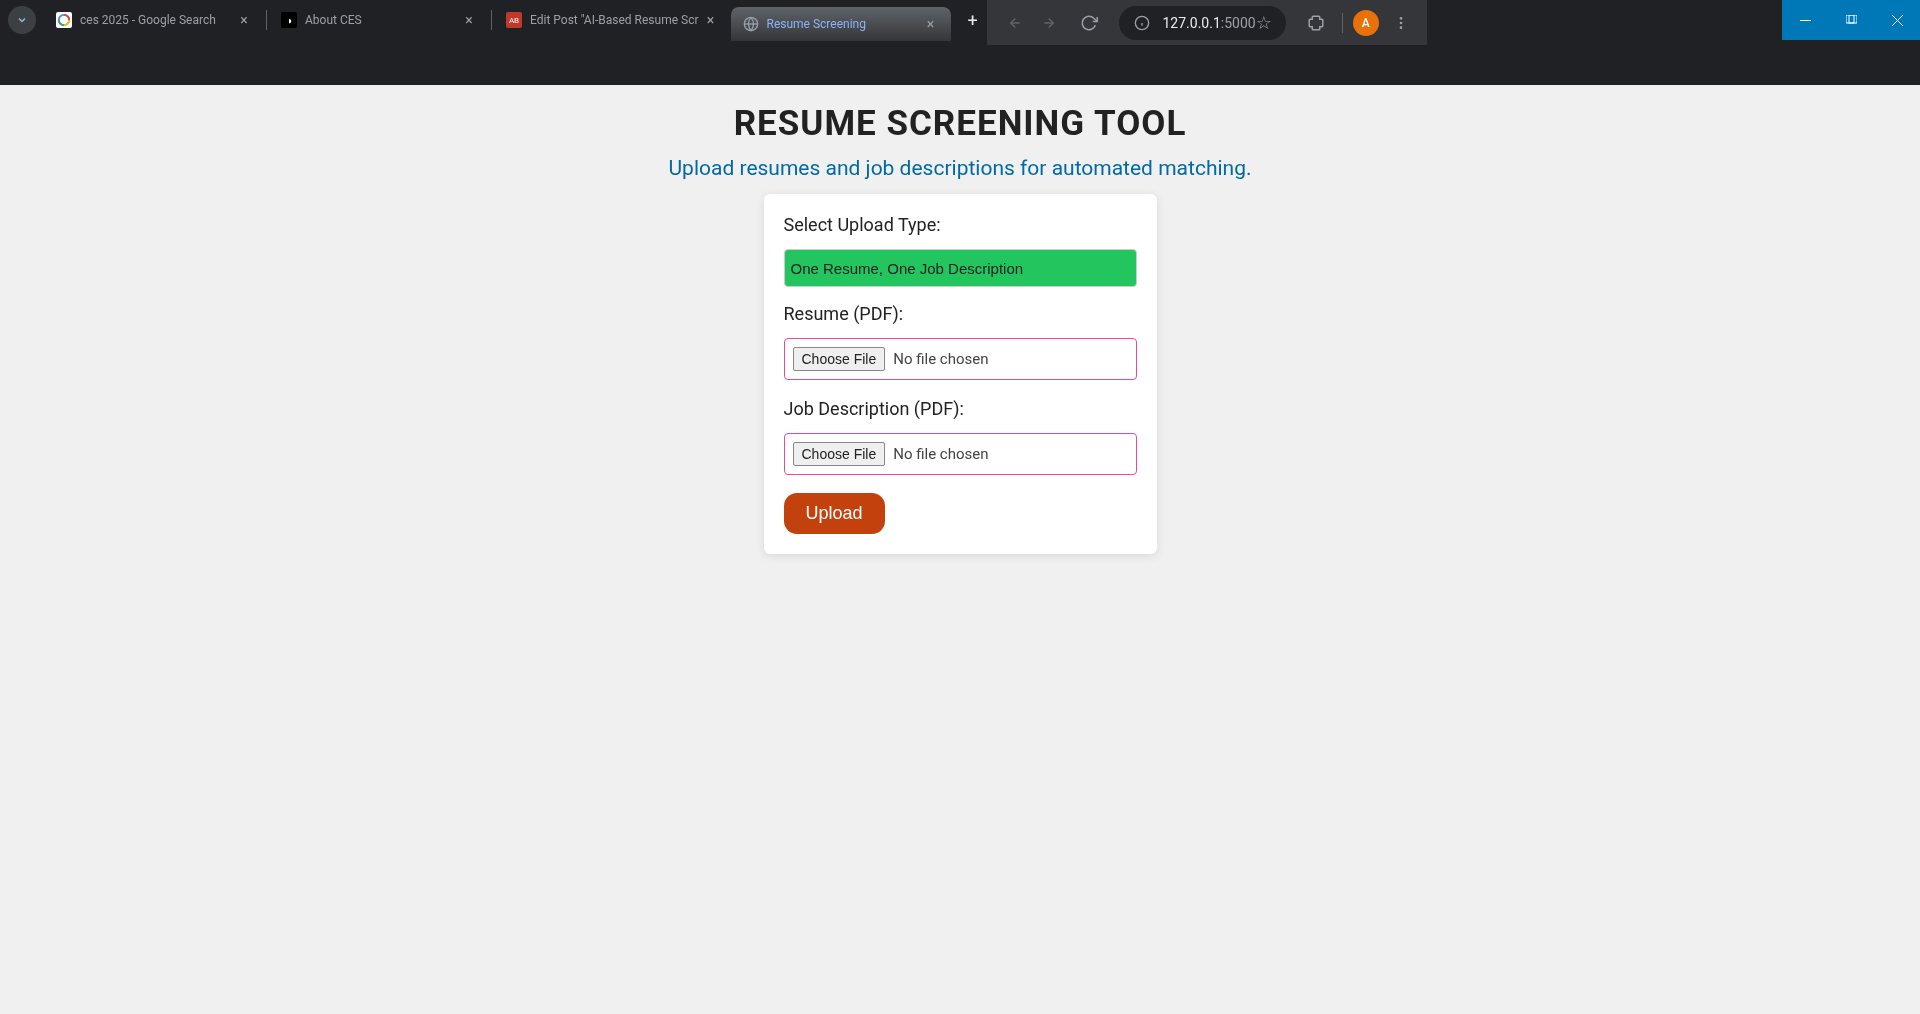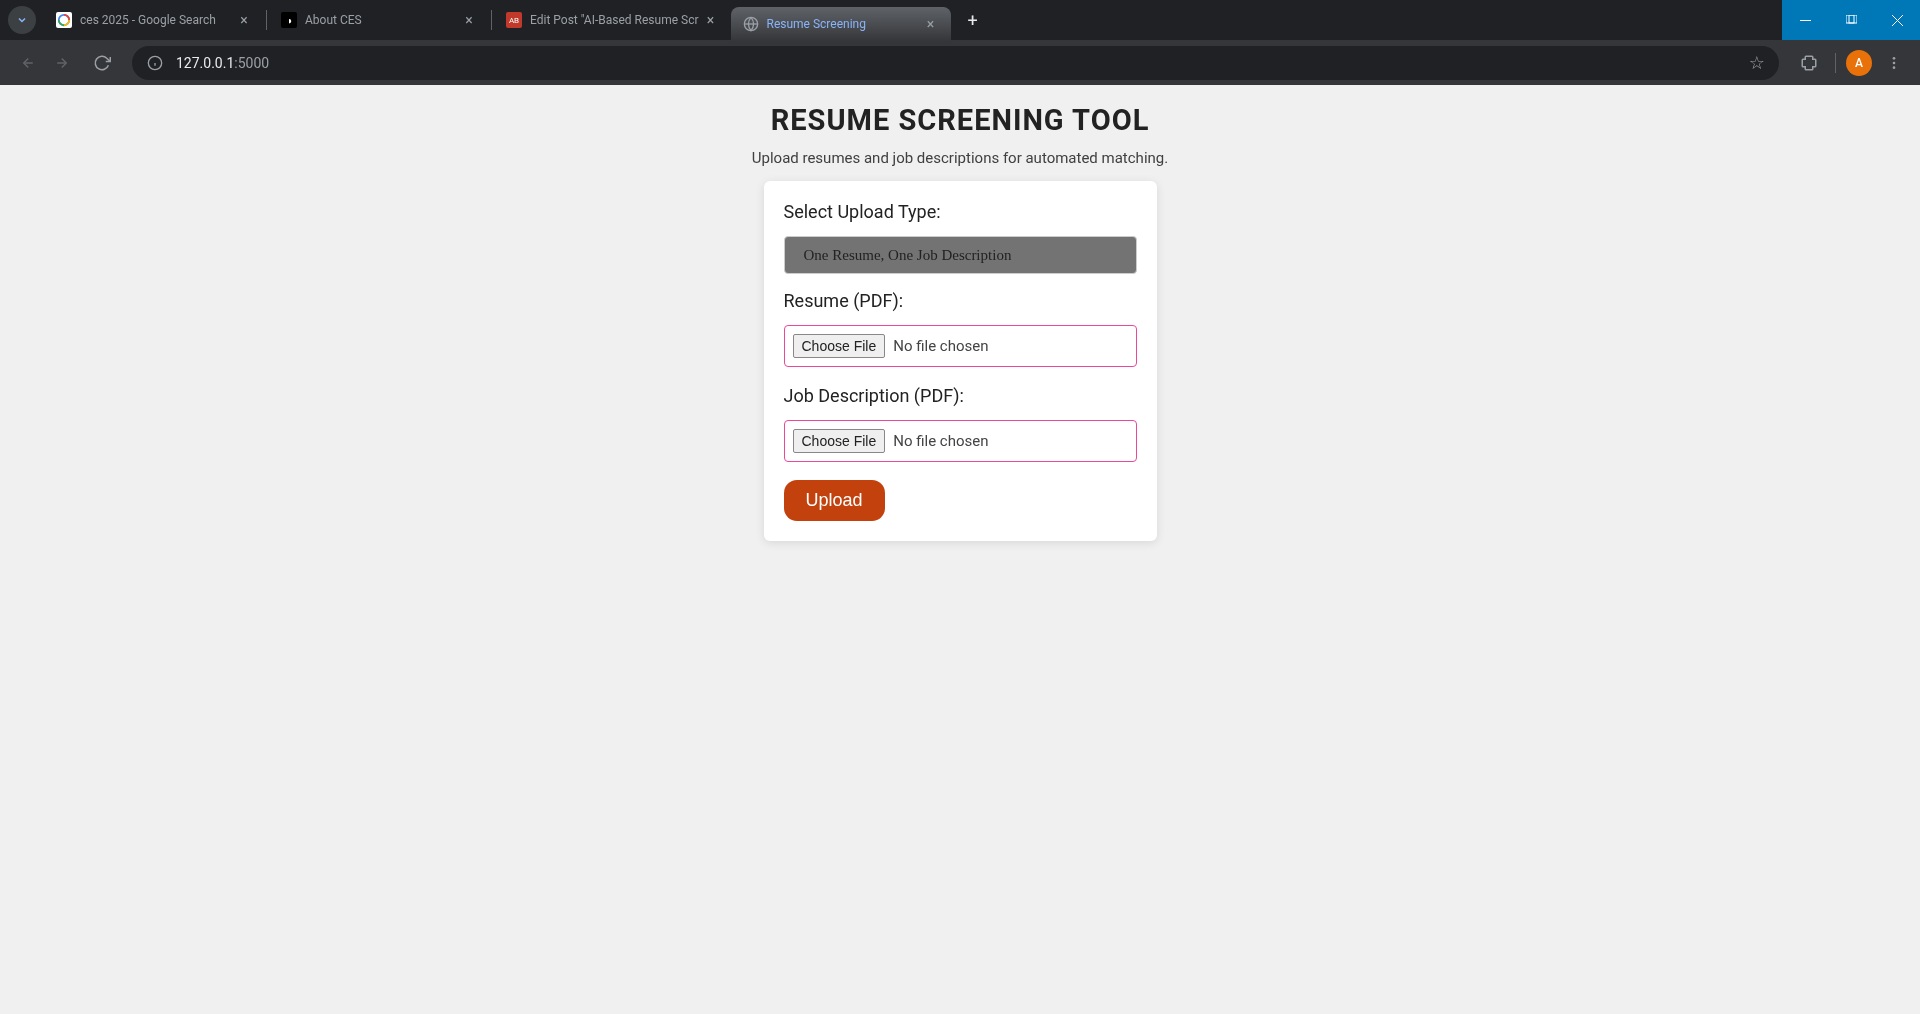--- a/index.html
+++ b/index.html
@@ -13,21 +13,21 @@
       width: 1920px;
       height: 1014px;
       overflow: hidden;
     }
     
     
     .browser-chrome {
       background: #202124;
       height: 85px;
       display: flex;
-      flex-direction: column;
+      flex-direction: row;
     }
     
     .tab-bar {
       height: 40px;
       display: flex;
       align-items: center;
       background: #202124;
       padding-left: 8px;
     }
     
@@ -234,31 +234,31 @@
     
     
     .page {
       background: #f0f0f0;
       height: calc(1014px - 85px);
       padding-top: 18px;
     }
     
     .page-title {
       text-align: center;
-      font-size: 29px;
+      font-size: 35px;
       font-weight: 700;
       color: #222;
       letter-spacing: 1px;
       margin-bottom: 12px;
     }
     
     .page-subtitle {
       text-align: center;
-      font-size: 15px;
-      color: #404040;
+      font-size: 21px;
+      color: #0369a1;
       margin-bottom: 14px;
     }
     
     .card {
       width: 393px;
       margin: 0 auto;
       background: #fff;
       border-radius: 6px;
       box-shadow: 0 2px 10px rgba(0,0,0,0.1);
       padding: 20px;
@@ -270,27 +270,26 @@
       color: #222;
       display: block;
       margin-bottom: 14px;
     }
     
     .form-select {
       width: 100%;
       height: 38px;
       border: 1px solid #ccc;
       border-radius: 4px;
-      padding: 0 19px;
+      padding: 0 6px;
       font-size: 15px;
       color: #222;
-      background: #737373;
+      background: #22c55e;
       margin-bottom: 16px;
       appearance: none;
-      font-family: Liberation Serif, serif;
     }
     
     .file-input-wrapper {
       width: 100%;
       height: 42px;
       border: 1px solid #ec4899;
       border-radius: 4px;
       display: flex;
       align-items: center;
       padding: 0 8px;

